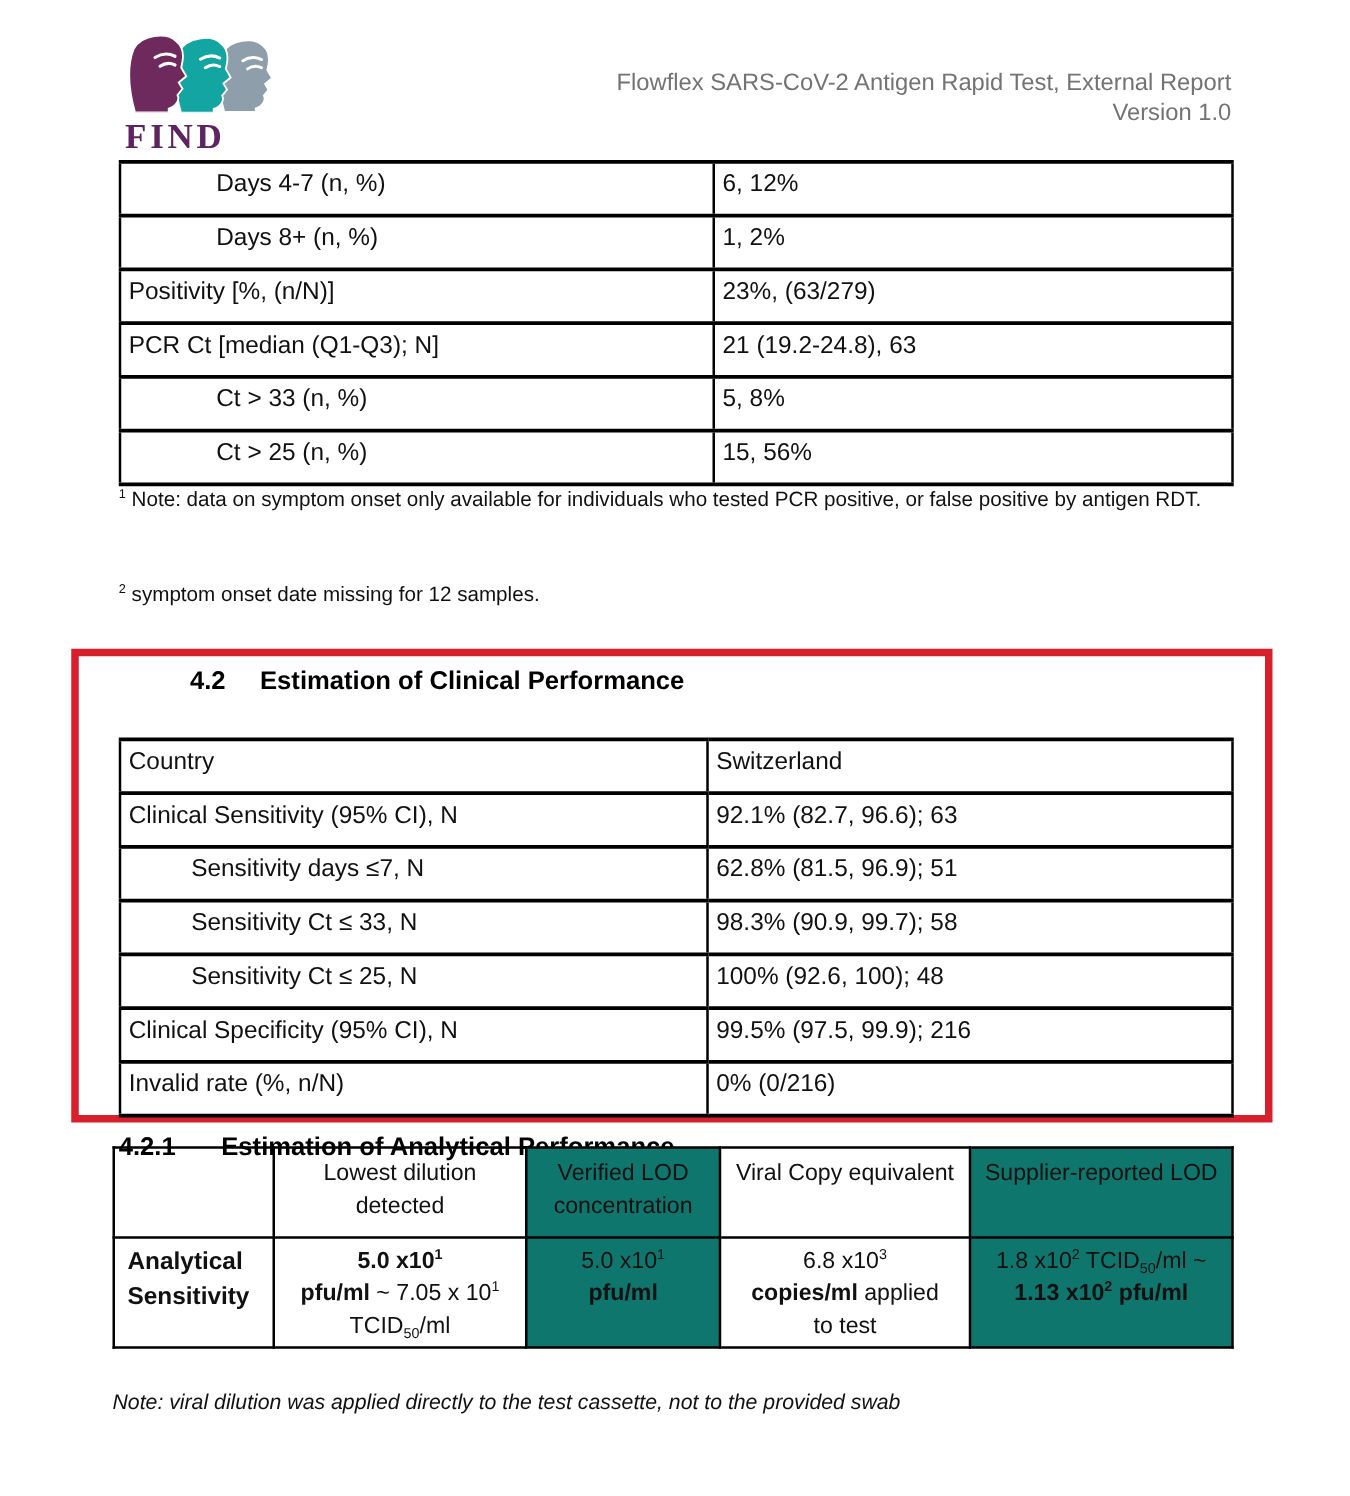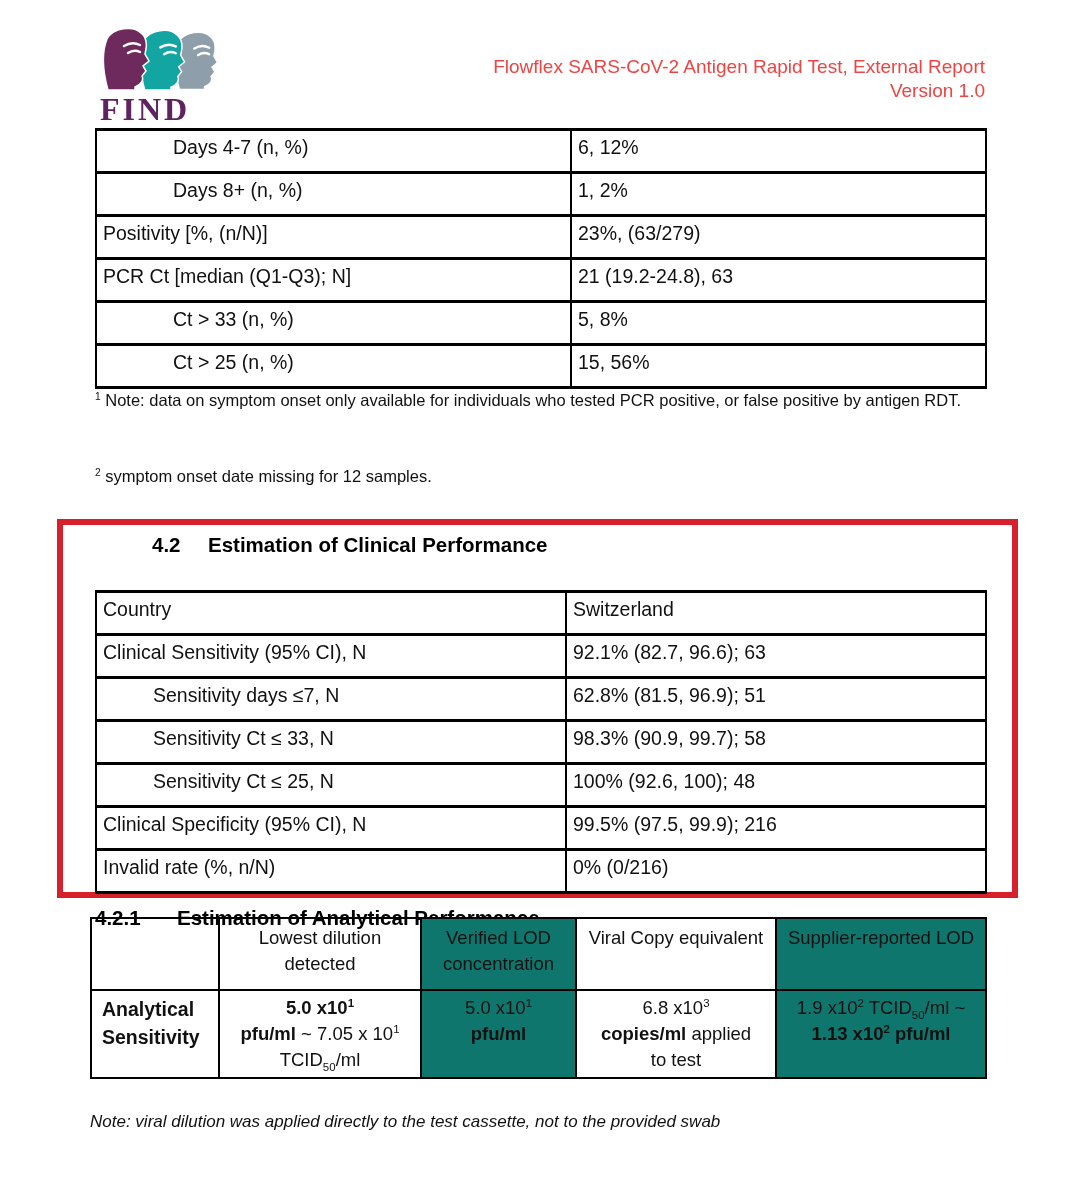--- a/index.html
+++ b/index.html
@@ -2,23 +2,23 @@
 <html><head>
 <meta charset="utf-8">
 <style>
   html,body{margin:0;padding:0;background:#fff;}
   .page{position:relative;width:1080px;height:1197px;background:#ffffff;
         font-family:"Liberation Sans",sans-serif;color:#111;overflow:hidden;}
   .abs{position:absolute;}
 
   
   .logo{left:100px;top:26px;width:160px;}
-  .logo-text{font-family:"Liberation Serif",serif;font-weight:bold;font-size:32px;
+  .logo-text{font-family:"Liberation Serif",serif;font-weight:bold;font-size:28px;
              color:#5e2360;letter-spacing:3px;line-height:30px;margin-top:0px;}
-  .title-block{left:360px;top:55px;width:625px;text-align:right;font-size:19px;line-height:24px;color:#ef4444;}
+  .title-block{left:360px;top:55px;width:625px;text-align:right;font-size:19px;line-height:24px;color:#737373;}
 
   
   table{border-collapse:collapse;table-layout:fixed;}
   .t2col td{border-left:2px solid #000;border-right:2px solid #000;
             border-top:3px solid #000;border-bottom:3px solid #000;
             vertical-align:top;padding:5px 8px 9px 6px;height:26px;
             font-size:19.5px;line-height:23px;color:#111;margin-left:36px;}
   .t1{left:95px;top:128px;width:890px;}
   .t2{left:95px;top:590px;width:890px;}
   .t1 td.indent{padding-left:76px;}
@@ -187,21 +187,21 @@
       </td>
       <td class="gray">
         <span>5.0 x10</span><sup>1</sup><br>
         <span class="b">pfu/ml</span>
       </td>
       <td>
         <span>6.8 x10</span><sup>3</sup><br>
         <span class="b">copies/ml</span><span> applied to test</span>
       </td>
       <td class="gray">
-        <span>1.9 x10</span><sup>2</sup><span> TCID</span><sub>50</sub><span>/ml ~</span><br>
+        <span>1.8 x10</span><sup>2</sup><span> TCID</span><sub>50</sub><span>/ml ~</span><br>
         <span class="b"><span>1.13 x10</span><sup>2</sup><span> pfu/ml</span></span>
       </td>
     </tr>
   </tbody>
     </table>
 
   <div class="abs bottom-note">Note: viral dilution was applied directly to the test cassette, not to the provided swab</div>
 
 </div>
 

